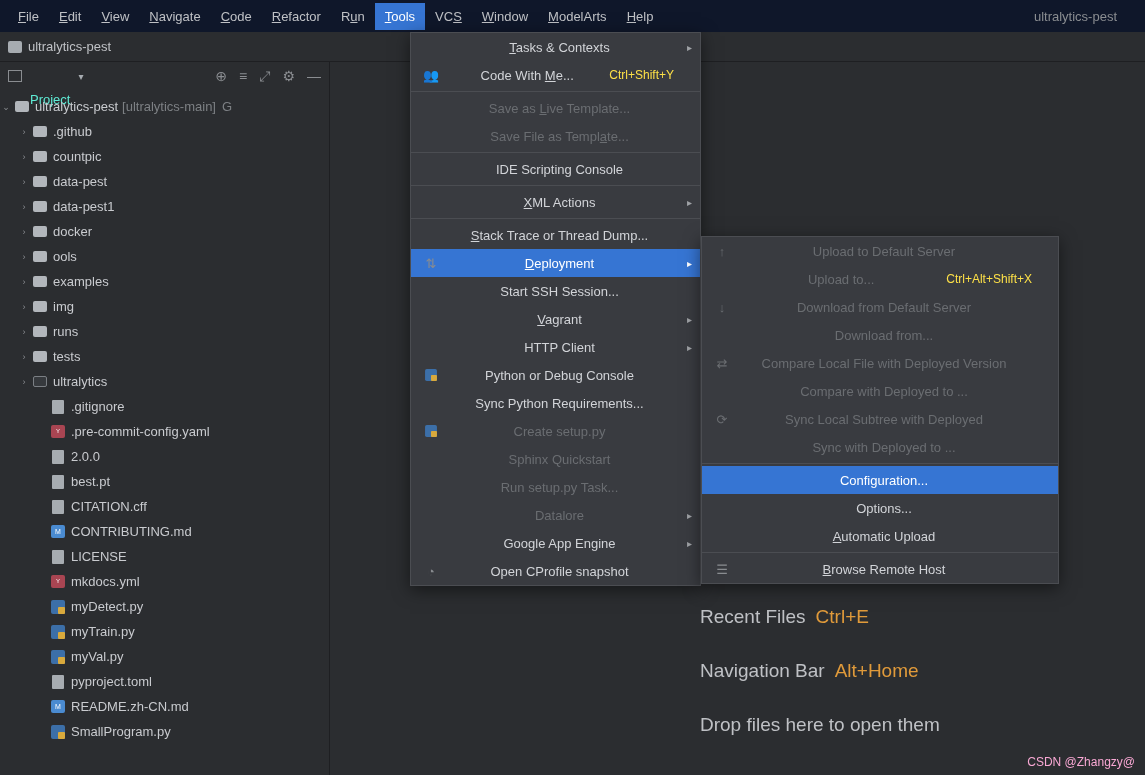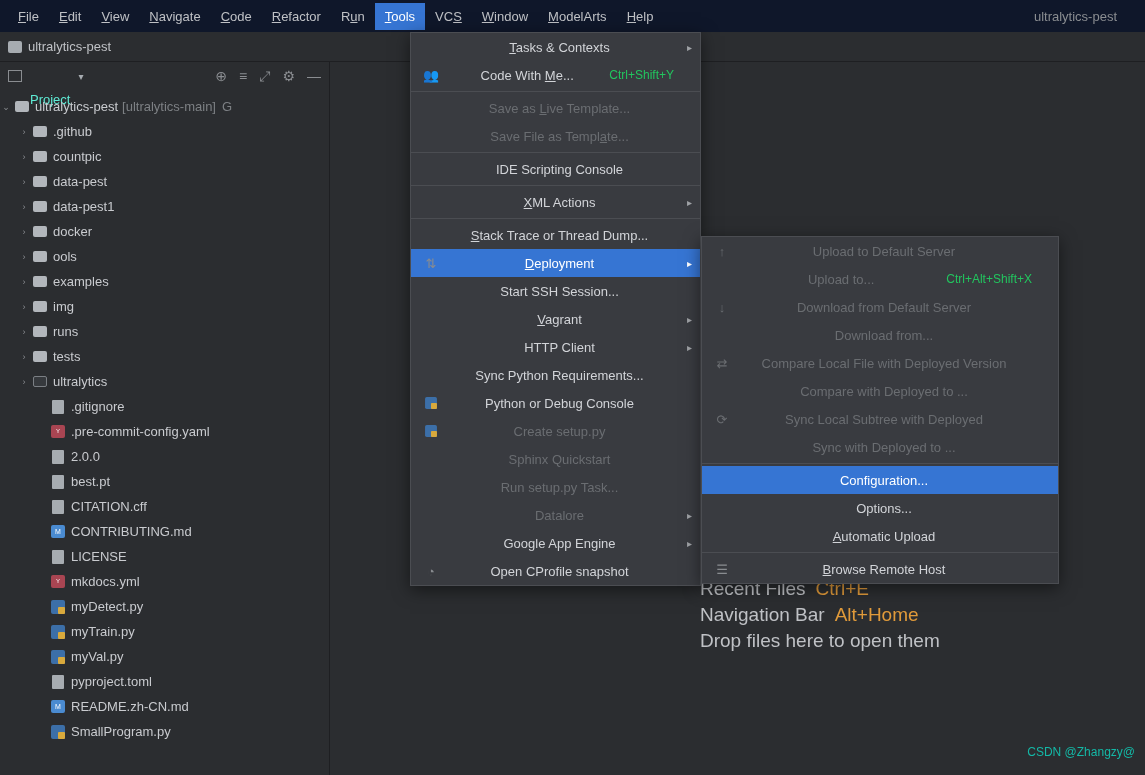--- a/index.html
+++ b/index.html
@@ -37,41 +37,41 @@
 .txticon { width: 12px; height: 14px; background: #a7acb1; border-radius: 1px; }
 .mdicon { width: 14px; height: 13px; background: #4a8bd1; border-radius: 2px; font-size: 7px; color:#fff; line-height:13px; text-align:center; }
 .ymlicon { width: 14px; height: 13px; background: #a94552; border-radius: 2px; font-size: 6px; color:#fff; line-height:13px; text-align:center; }
 .row .name { color: #c9cbcf; }
 .row .meta { color: #7d8084; margin-left: 4px; }
 .row .tail { color: #7d8084; margin-left: 6px; }
 .ind1 { padding-left: 18px; } .ind2 { padding-left: 36px; }
 
 
 .editor { flex: 1; position: relative; background: #2b2d30; }
-.welcome { position: absolute; left: 370px; top: 490px; display: flex; flex-direction: column; gap: 4px; }
+.welcome { position: absolute; left: 370px; top: 490px; display: flex; flex-direction: column; gap: 32px; }
 .wline { font-size: 19px; color: #bfc1c5; }
 .wline .short { color: #e09a3a; font-weight: 500; margin-left: 10px; }
 .drop { font-size: 19px; color: #bfc1c5; }
 
 
 .menu { position: absolute; background: #393b40; border: 1px solid #4b4d52; box-shadow: 0 4px 16px rgba(0,0,0,0.5); }
 .menu-row { height: 28px; display: flex; align-items: center; padding: 0 26px 0 10px; position: relative; cursor: pointer; }
 .menu-row .micon { width: 20px; display: flex; justify-content: center; color: #898c90; }
 .menu-row .mlabel { flex: 1; color: #d2d4d8; padding-left: 4px; text-align: center; }
-.menu-row .mshort { color: #22c55e; font-size: 12px; }
+.menu-row .mshort { color: #fde047; font-size: 12px; }
 .menu-row .sub { position: absolute; right: 8px; color: #9fa2a6; font-size: 10px; }
 .menu-row.highlight { background: #3675d3; }
 .menu-row.highlight .mlabel, .menu-row.highlight .sub { color: #fff; }
 .menu-row.disabled .mlabel, .menu-row.disabled .micon { color: #6a6d71; }
 .menu-sep { height: 1px; background: #4b4d52; margin: 2px 0; }
 
 .tools-menu { left: 410px; top: 32px; width: 291px; }
 .deploy-menu { left: 701px; top: 236px; width: 358px; }
 
-.watermark { position: absolute; right: 10px; bottom: 16px; color: #14b8a6; font-size: 12px; }
+.watermark { position: absolute; right: 10px; bottom: 6px; color: #f9a8d4; font-size: 12px; }
 </style>
 </head>
 <body>
 
 <div class="menubar" id="menubar">
     <div class="mitem"><span class="u">F</span>ile</div>
     <div class="mitem"><span class="u">E</span>dit</div>
     <div class="mitem"><span class="u">V</span>iew</div>
     <div class="mitem"><span class="u">N</span>avigate</div>
     <div class="mitem"><span class="u">C</span>ode</div>
@@ -363,28 +363,28 @@
       <span class="micon"></span>
       <span class="mlabel"><span class="u">V</span>agrant</span>
       <span class="sub">▸</span>
     </div>
     <div class="menu-row">
       <span class="micon"></span>
       <span class="mlabel">HTTP Client</span>
       <span class="sub">▸</span>
     </div>
     <div class="menu-row">
+      <span class="micon">
+        <span class="pyicon" style="transform:scale(0.85)"></span>
+      </span>
+      <span class="mlabel">Python or Debug Console</span>
+    </div>
+    <div class="menu-row">
       <span class="micon"></span>
       <span class="mlabel">Sync Python Requirements...</span>
-    </div>
-    <div class="menu-row">
-      <span class="micon">
-        <span class="pyicon" style="transform:scale(0.85)"></span>
-      </span>
-      <span class="mlabel">Python or Debug Console</span>
     </div>
     <div class="menu-row disabled">
       <span class="micon">
         <span class="pyicon" style="transform:scale(0.85)"></span>
       </span>
       <span class="mlabel">Create setup.py</span>
     </div>
     <div class="menu-row disabled">
       <span class="micon"></span>
       <span class="mlabel">Sphinx Quickstart</span>

